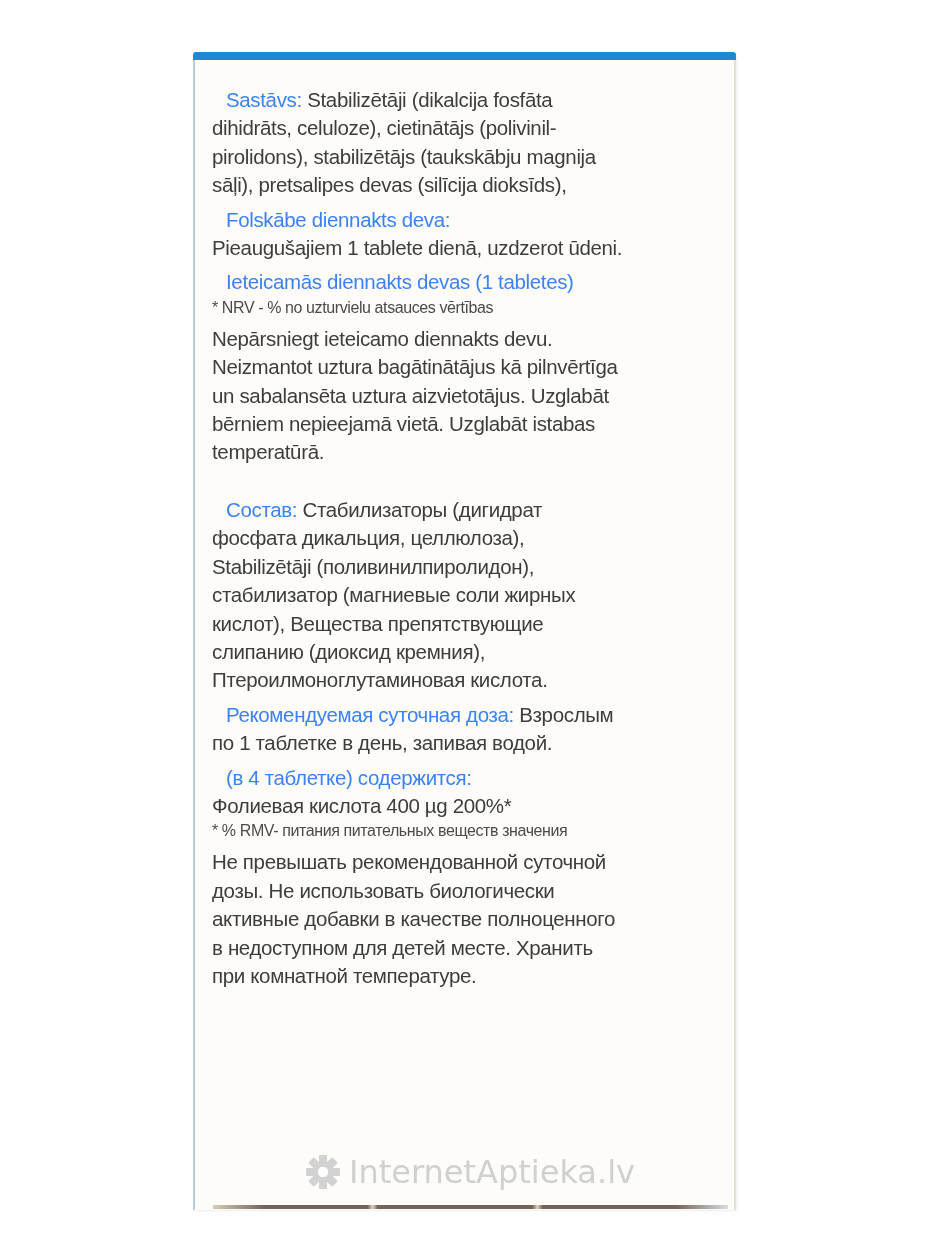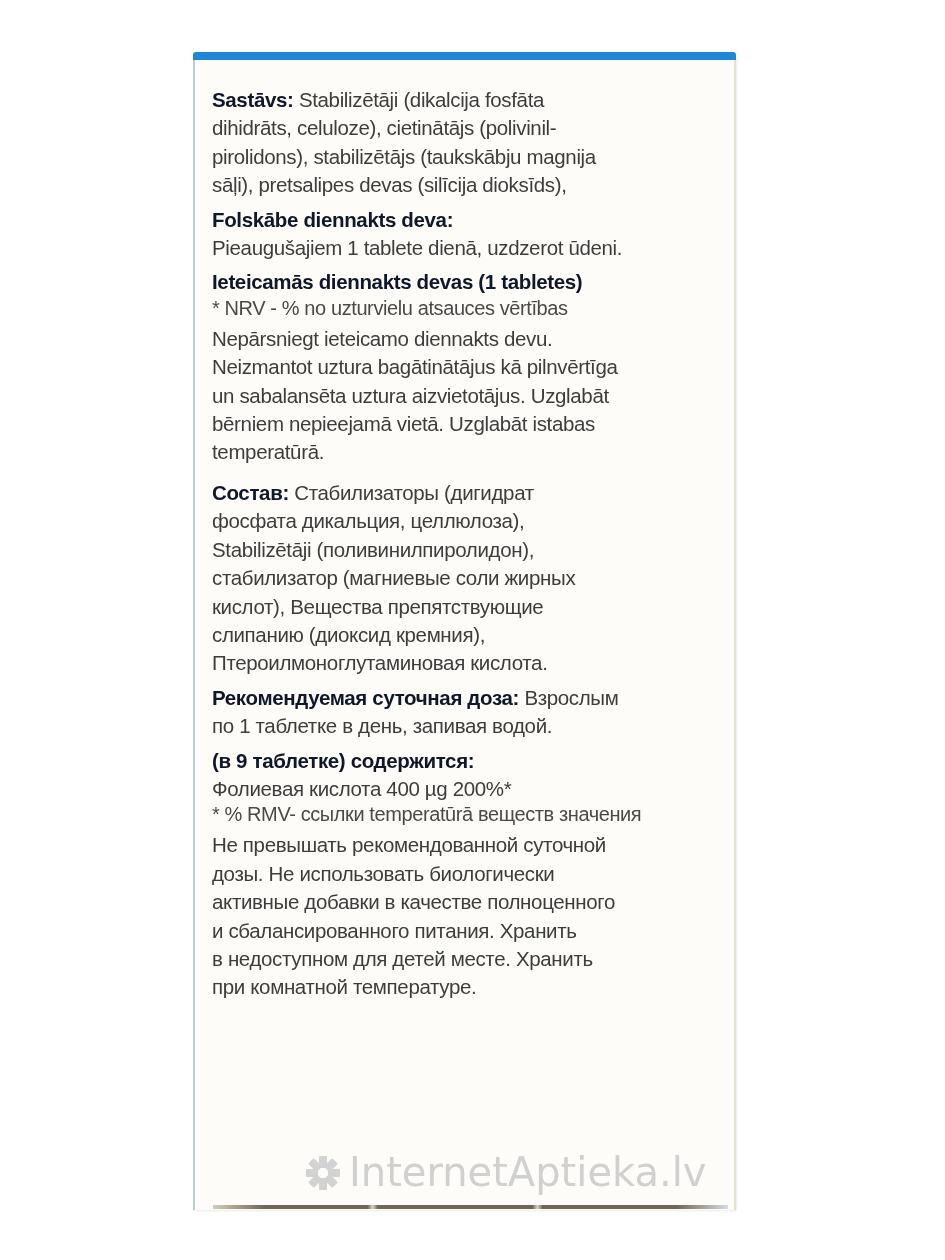--- a/index.html
+++ b/index.html
@@ -51,47 +51,48 @@
       width: 510px;
       color: #3d3d3d;
       font-size: 20.5px;
       line-height: 28.4px;
       letter-spacing: -0.35px;
     }
     .para {
       margin: 0 0 6px 0;
     }
     .para.gap-big {
-      margin-bottom: 12px;
+      margin-bottom: 29px;
     }
     .b {
-      font-weight: bold;
-      color: #0f172a;
+      font-weight: normal;
+      color: #3b82f6;
+      margin-left: 14px;
     }
     .note {
-      font-size: 20px;
+      font-size: 16px;
       line-height: 22px;
       color: #4a4a4a;
       letter-spacing: -0.4px;
     }
     .line {
       display: block;
       white-space: nowrap;
     }
     .watermark {
       position: absolute;
       left: 305px;
       top: 1148px;
       height: 48px;
       display: flex;
       align-items: center;
       gap: 8px;
       color: #d0d0d0;
       font-family: "DejaVu Sans", sans-serif;
-      font-size: 40px;
+      font-size: 32px;
       letter-spacing: 0px;
     }
     .wm-icon {
       width: 36px;
       height: 36px;
       display: inline-block;
     }
   </style>
 </head>
 <body>
@@ -136,30 +137,29 @@
     <span class="line">слипанию (диоксид кремния),</span>
     <span class="line">Птероилмоноглутаминовая кислота.</span>
   </div>
 
   <div class="para">
     <span class="line"><span class="b">Рекомендуемая суточная доза:</span><span> Взрослым</span></span>
     <span class="line">по 1 таблетке в день, запивая водой.</span>
   </div>
 
   <div class="para">
-    <span class="line b">(в 9 таблетке) содержится:</span>
+    <span class="line b">(в 4 таблетке) содержится:</span>
     <span class="line">Фолиевая кислота  400 µg  200%*</span>
-    <span class="line note">* %  RMV- ссылки temperatūrā веществ значения</span>
+    <span class="line note">* %  RMV- питания питательных веществ значения</span>
   </div>
 
   <div class="para">
     <span class="line">Не превышать рекомендованной суточной</span>
     <span class="line">дозы. Не использовать биологически</span>
     <span class="line">активные добавки в качестве полноценного</span>
-    <span class="line">и сбалансированного питания. Хранить</span>
     <span class="line">в недоступном для детей месте. Хранить</span>
     <span class="line">при комнатной температуре.</span>
   </div>
 </div>
 
 <div class="watermark">
   <span class="wm-icon">
     <svg width="36" height="36" viewBox="0 0 36 36">
       <g fill="#d2d2d2" transform="translate(18 18)">
         <rect x="-4" y="-17" width="8" height="12" rx="1" transform="rotate(0)"></rect>

